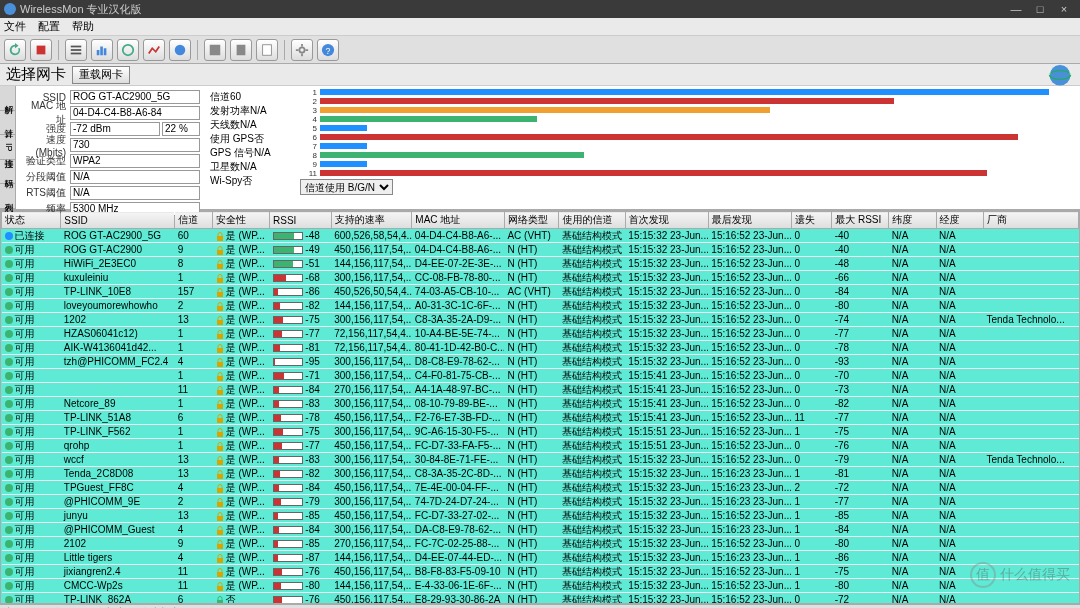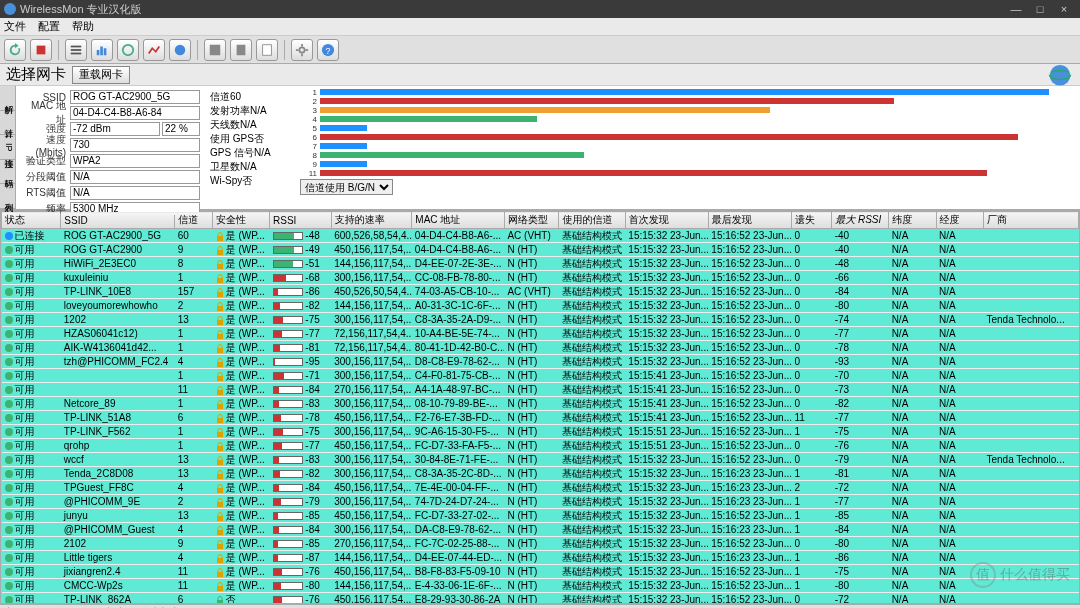--- a/index.html
+++ b/index.html
@@ -260,21 +260,21 @@
           <th style="width: 32px;">信道</th>
           <th style="width: 48px;">安全性</th>
           <th style="width: 52px;">RSSI</th>
           <th style="width: 68px;">支持的速率</th>
           <th style="width: 78px;">MAC 地址</th>
           <th style="width: 46px; font-family: Liberation Mono, monospace;">网络类型</th>
           <th style="width: 56px;">使用的信道</th>
           <th style="width: 70px; margin-left: 42px;">首次发现</th>
           <th style="width: 70px;">最后发现</th>
           <th style="width: 34px;">遗失</th>
-          <th style="width: 48px; font-style: italic;">最大 RSSI</th>
+          <th style="width: 48px;">最大 RSSI</th>
           <th style="width: 40px;">纬度</th>
           <th style="width: 40px; margin-left: 37px;">经度</th>
           <th style="width: 80px;">厂商</th>
         </tr>
       </thead>
       <tbody id="gridbody">
         <tr>
           <td><span class="dot" style="background:#1e90ff"></span>已连接</td>
           <td>ROG GT-AC2900_5G</td>
           <td>60</td>

